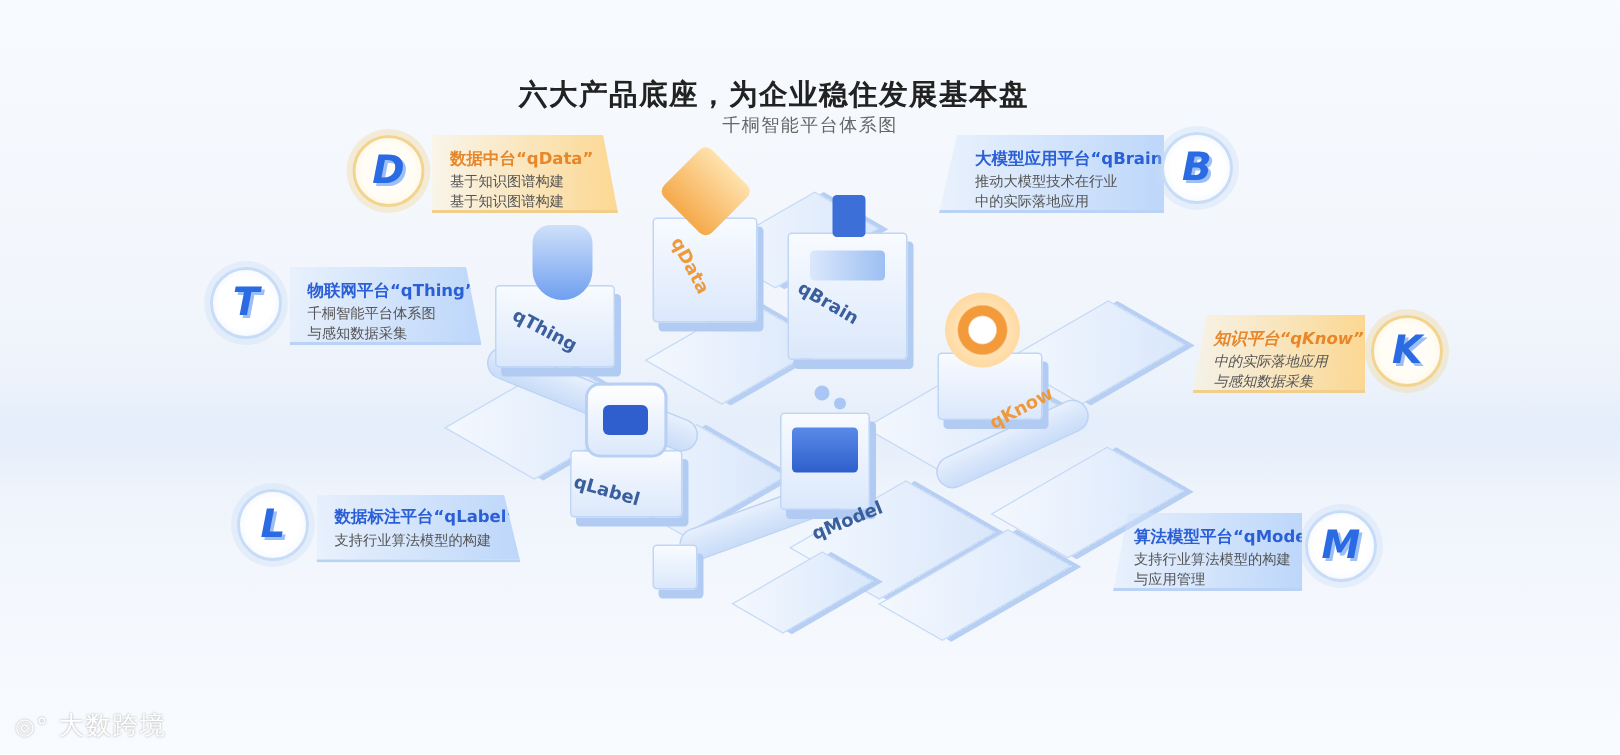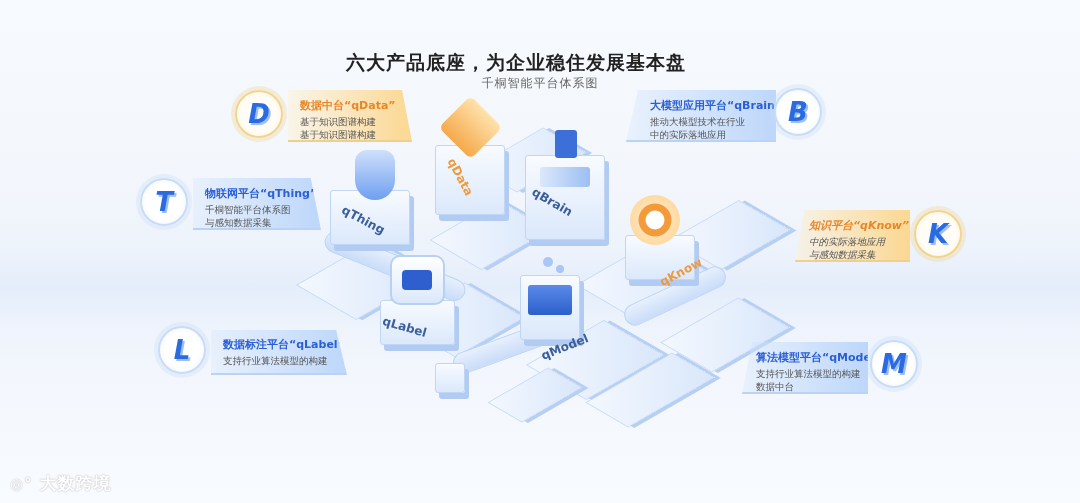--- a/index.html
+++ b/index.html
@@ -67,21 +67,21 @@
   .orb {
     position: absolute; border-radius: 50%;
   }
   .conveyor {
     position: absolute; height: 22px; background: linear-gradient(180deg, #e7f0fd, #c9dcf8);
     border: 1px solid #bcd3f4; border-radius: 11px;
   }
 
   .footer-logo {
     position: absolute; left: 10px; bottom: 8px; font-size: 17px; color: #fff;
-    font-weight: bold; letter-spacing: 1px;
+    font-weight: normal; letter-spacing: 1px;
     text-shadow: 0 0 1px #bbb, 0 0 2px #ccc;
   }
 </style>
 </head>
 <body>
 
 <div class="band"></div>
 
 <div class="title">六大产品底座，为企业稳住发展基本盘</div>
 <div class="subtitle">千桐智能平台体系图</div>
@@ -174,21 +174,21 @@
   <span class="badge-letter">L</span>
 </div>
 <div class="card blue" style="left:211px;top:330px;width:136px;height:45px;padding-top:7px;">
   <div class="card-title">数据标注平台“qLabel”</div>
   <div class="card-desc">支持行业算法模型的构建</div>
 </div>
 
 <div class="card blue right-tail" style="left:742px;top:342px;width:126px;padding-left:14px;">
   <div class="card-title">算法模型平台“qModel”</div>
   <div class="card-desc">支持行业算法模型的构建</div>
-  <div class="card-desc" style="margin-top:0">数据中台</div>
+  <div class="card-desc" style="margin-top:0">与应用管理</div>
 </div>
 <div class="badge" style="left:870px;top:340px;">
   <span class="badge-letter">M</span>
 </div>
 
 <div class="footer-logo">
   <span style="font-size:15px;">◎°</span>
   <span>大数跨境</span>
 </div>
 

